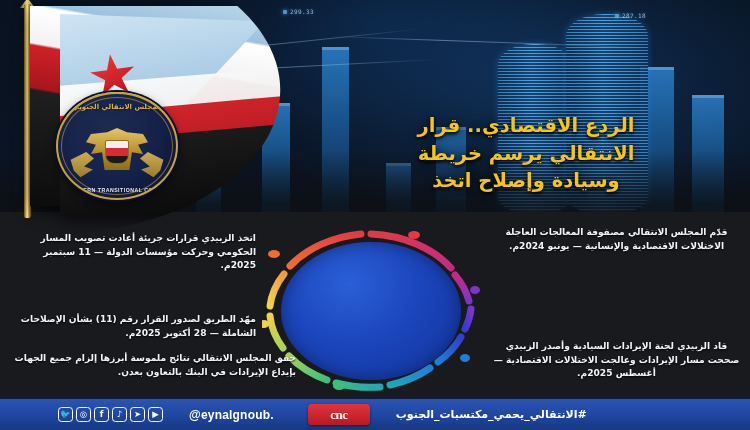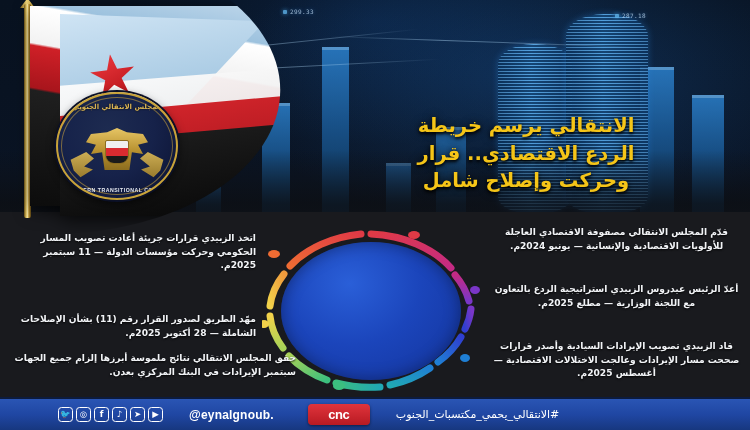--- a/index.html
+++ b/index.html
@@ -198,25 +198,25 @@
   }
   .handle {
     color:#ffffff; font-size:12px; font-weight:bold; margin-left:26px;
     letter-spacing:.2px; font-family:"Liberation Sans", sans-serif;
   }
   .cnc-logo {
     margin-left:34px; width:62px; height:21px; border-radius:4px;
     background:linear-gradient(180deg,#e0343c 0%,#b81a22 100%);
     display:flex; align-items:center; justify-content:center;
     color:#ffffff; font-size:13px; font-weight:bold; letter-spacing:-.5px;
-    font-family:Liberation Sans, sans-serif;
+    font-family:Liberation Serif, serif;
     box-shadow:0 1px 3px rgba(0,0,0,.5);
   }
   .hashtag {
-    color:#ffffff; font-size:11px; font-weight:normal; margin-left:26px;
+    color:#ffffff; font-size:11px; font-weight:bold; margin-left:26px;
     direction:rtl; letter-spacing:.2px;
   }
 </style>
 </head>
 <body>
 
 <div id="poster">
 
   <div class="bg-scene"></div>
 
@@ -260,23 +260,23 @@
       <div class="emblem-arabic">المجلس الانتقالي الجنوبي</div>
       <div class="emblem-wreath-l"></div>
       <div class="emblem-wreath-r"></div>
       <div class="emblem-eagle"></div>
       <div class="emblem-shield"></div>
       <div class="emblem-latin">SOUTHERN TRANSITIONAL COUNCIL</div>
     </div>
   </div>
 
   <div class="title-block">
+    <div class="title-line">الردع الاقتصادي.. قرار</div>
     <div class="title-line">الانتقالي يرسم خريطة</div>
-    <div class="title-line">الردع الاقتصادي.. قرار</div>
-    <div class="title-line">وحركت وإصلاح شامل</div>
+    <div class="title-line">وسيادة وإصلاح اتخذ</div>
   </div>
 
   <div class="ring-wrap">
     <svg class="ring-svg" viewBox="0 0 218 166">
       <defs>
         <linearGradient id="gA" x1="0" y1="1" x2="1" y2="0">
           <stop offset="0%" stop-color="#ef6c33"></stop>
             <stop offset="100%" stop-color="#e03a46"></stop>
         </linearGradient>
         <linearGradient id="gB" x1="0" y1="0" x2="1" y2="1">
@@ -340,31 +340,28 @@
     <div class="ring-core"></div>
   </div>
 
   <div class="col col-left" style="top:232px;">
     <div class="note note-left">اتخذ الزبيدي قرارات جريئة أعادت تصويب المسار الحكومي وحركت مؤسسات الدولة — 11 سبتمبر 2025م.</div>
   </div>
   <div class="col col-left" style="top:297px;margin-top:16px;">
     <div class="note note-left">مهّد الطريق لصدور القرار رقم (11) بشأن الإصلاحات الشاملة — 28 أكتوبر 2025م.</div>
   </div>
   <div class="col col-left" style="top:352px;width:290px;">
-    <div class="note note-left">حقق المجلس الانتقالي نتائج ملموسة أبرزها إلزام جميع الجهات سبتمبر الإيرادات في البنك المركزي بعدن.</div>
+    <div class="note note-left">حقق المجلس الانتقالي نتائج ملموسة أبرزها إلزام جميع الجهات بإيداع الإيرادات في البنك بالتعاون بعدن.</div>
   </div>
 
   <div class="col col-right" style="top:226px;width:255px;">
-    <div class="note note-right">قدّم المجلس الانتقالي مصفوفة الاقتصادي العاجلة للأولويات الاقتصادية والإنسانية — يونيو 2024م.</div>
-  </div>
-  <div class="col col-right" style="top:283px;width:255px;">
-    <div class="note note-right">أعدّ الرئيس عيدروس الزبيدي استراتيجية الردع بالتعاون مع اللجنة الوزارية — مطلع 2025م.</div>
+    <div class="note note-right">قدّم المجلس الانتقالي مصفوفة المعالجات العاجلة الاختلالات الاقتصادية والإنسانية — يونيو 2024م.</div>
   </div>
   <div class="col col-right" style="top:340px;width:255px;">
-    <div class="note note-right">قاد الزبيدي تصويب الإيرادات السيادية وأصدر قرارات صححت مسار الإيرادات وعالجت الاختلالات الاقتصادية — أغسطس 2025م.</div>
+    <div class="note note-right">قاد الزبيدي لجنة الإيرادات السيادية وأصدر الزبيدي صححت مسار الإيرادات وعالجت الاختلالات الاقتصادية — أغسطس 2025م.</div>
   </div>
 
   <div class="footer">
     <div class="social-row">
       <div class="social-ico">🐦</div>
       <div class="social-ico">◎</div>
       <div class="social-ico">f</div>
       <div class="social-ico">♪</div>
       <div class="social-ico">➤</div>
       <div class="social-ico">▶</div>

